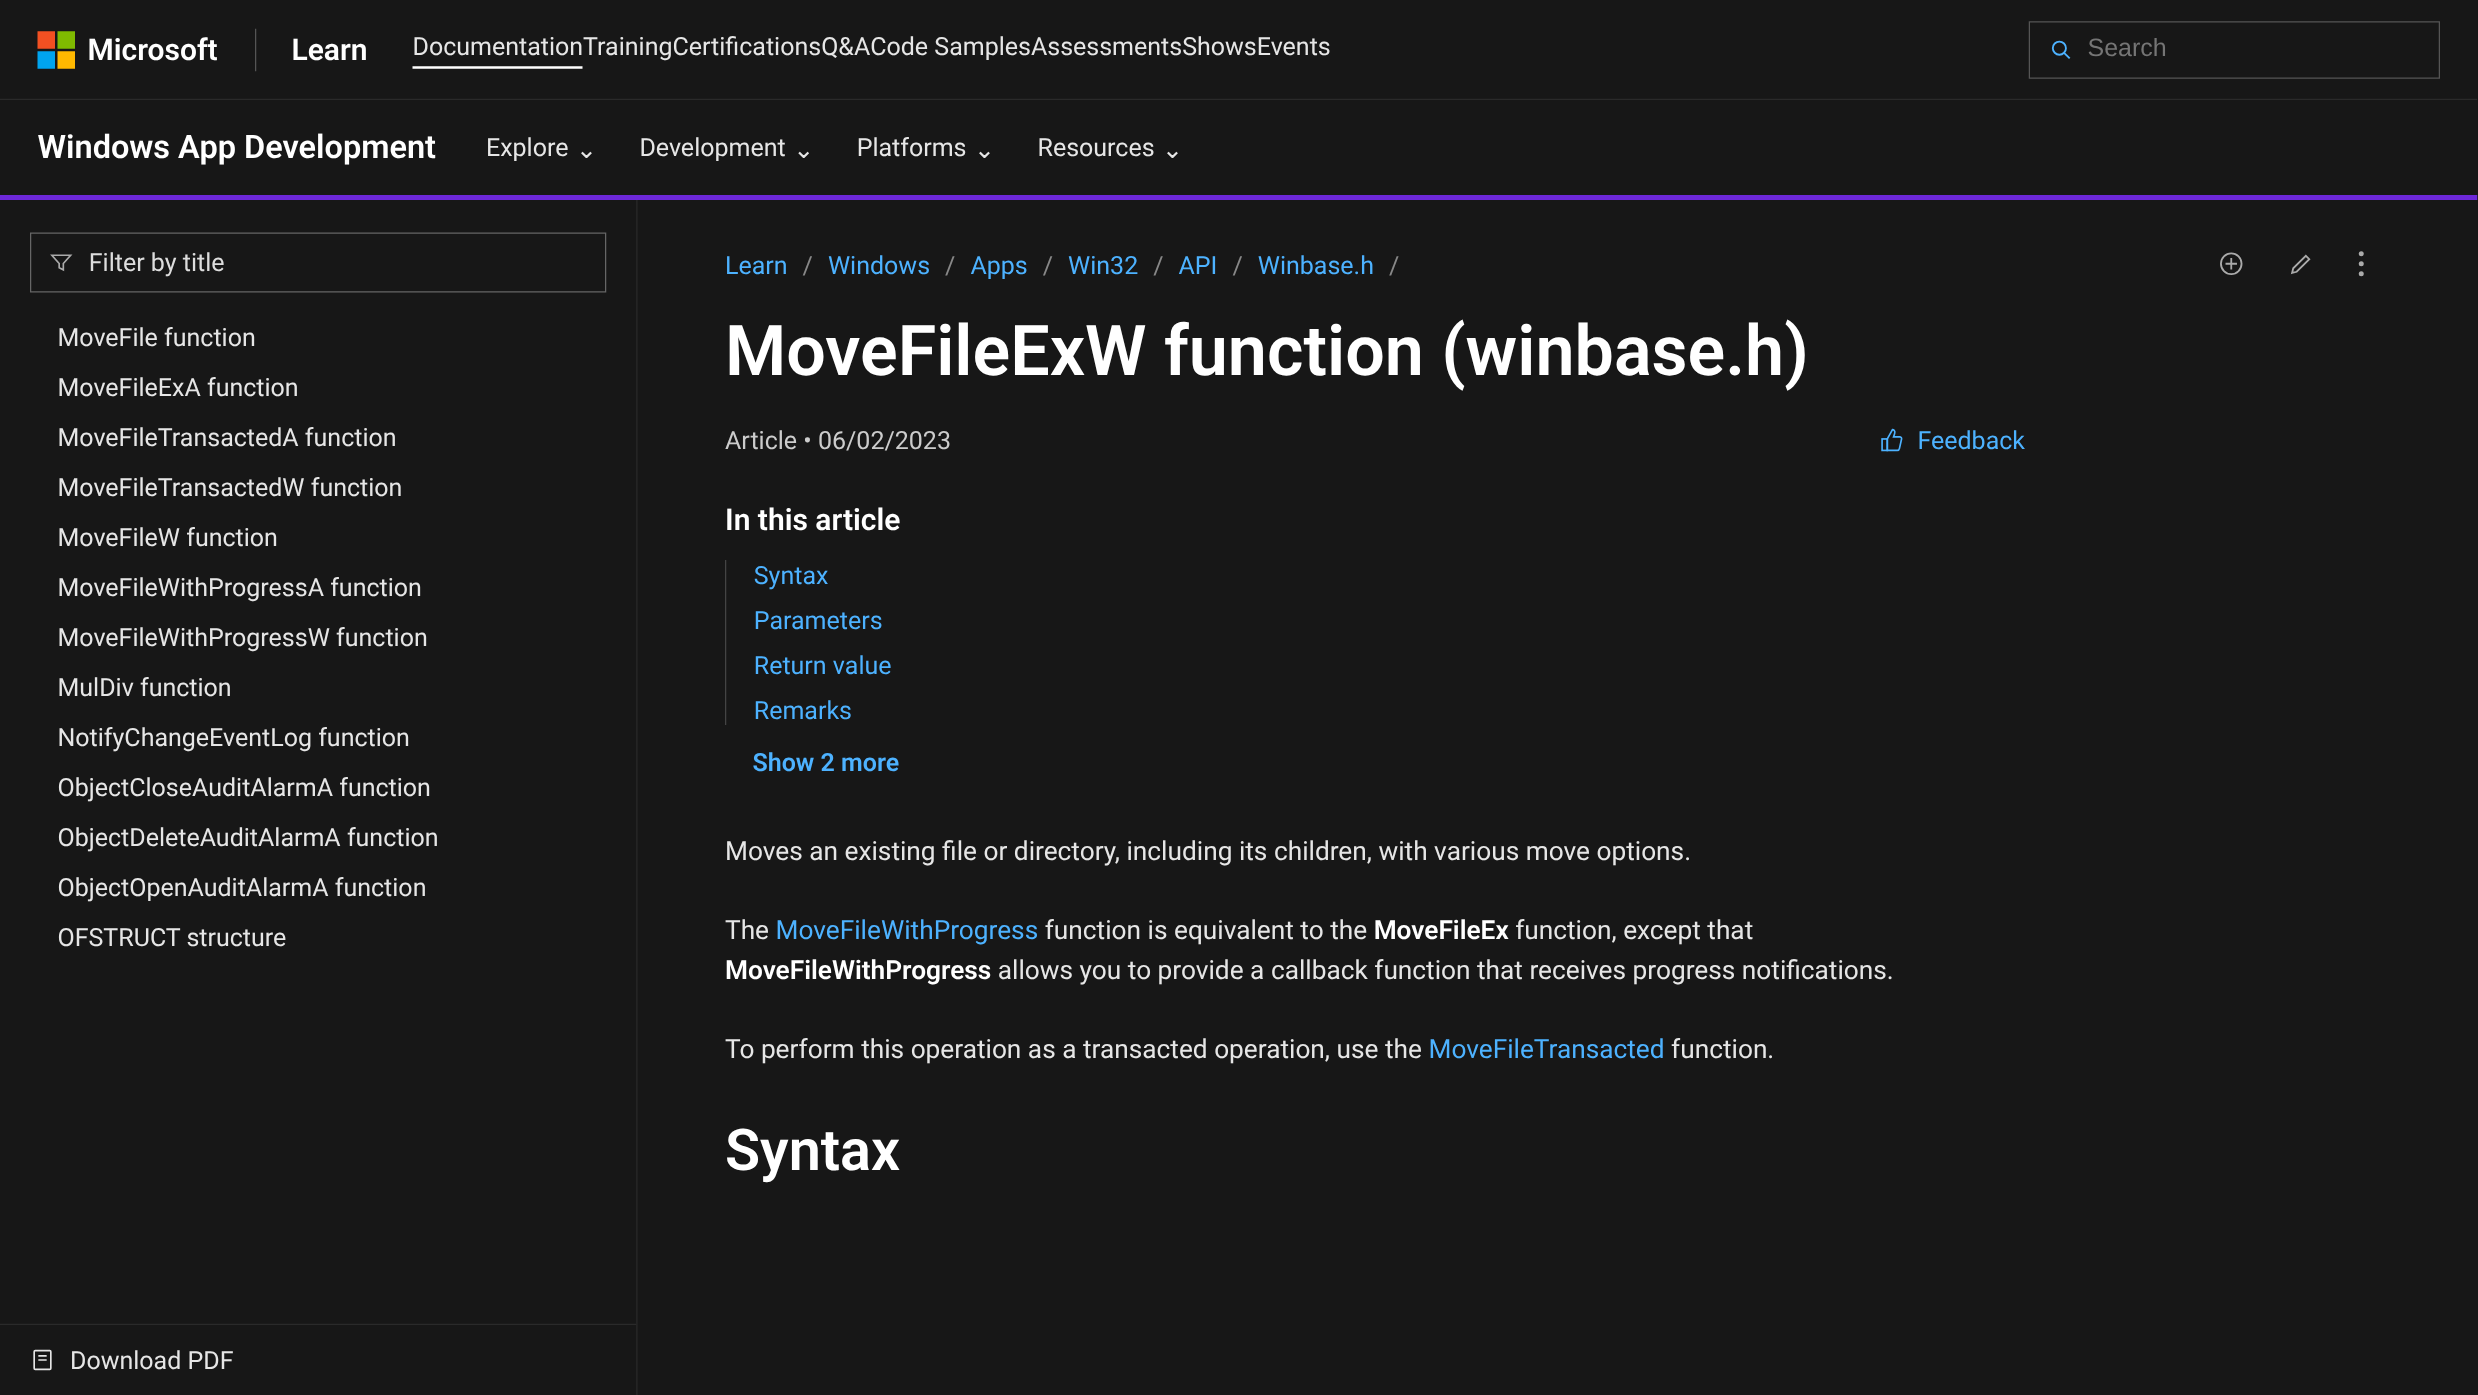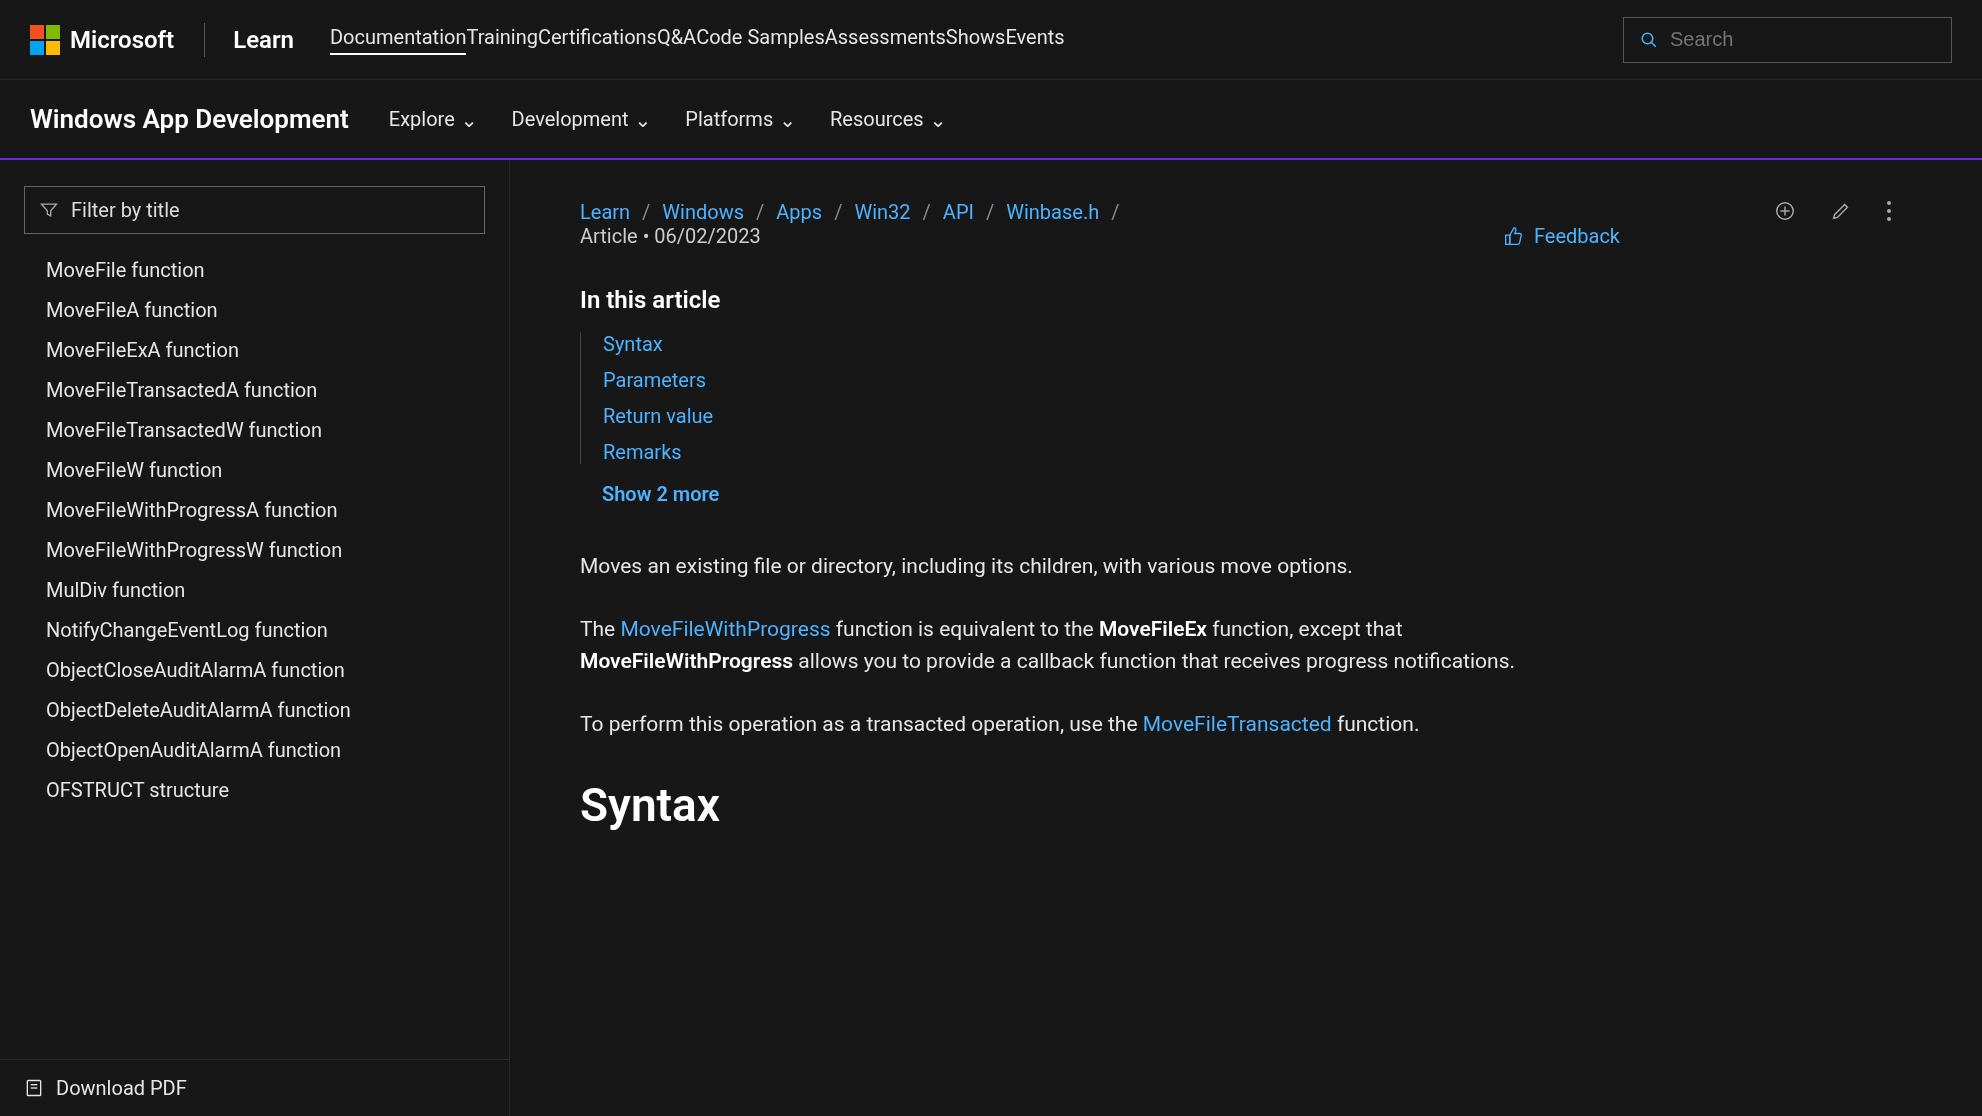--- a/index.html
+++ b/index.html
@@ -27,21 +27,21 @@
   .logo-text { font-size: 24px; font-weight: 600; color:#fff; }
   .topbar .divider { width:1px; height:34px; background:#555; margin:0 28px 0 0; }
   .topbar .brand-learn { font-size: 24px; font-weight:600; color:#fff; margin-right: 36px; }
   .topnav { display:flex; }
   .topnav a { color:#e6e6e6; font-size: 20px; text-decoration:none; padding-bottom:4px; }
   .topnav a.active { border-bottom: 2px solid #fff; }
   .searchbox { margin-left:auto; display:flex; align-items:center; gap:12px; border:1px solid #555; padding:8px 16px; min-width:260px; height:46px; }
   .searchbox svg { width:18px; height:18px; }
   .searchbox input { background:transparent; border:0; color:#ccc; font-size:20px; outline:none; flex:1; }
   
-  .subbar { display:flex; align-items:center; gap: 34px; height: 80px; padding: 0 30px; border-bottom:2px solid #6d28d9; }
+  .subbar { display:flex; align-items:center; gap: 34px; height: 80px; padding: 0 30px; border-bottom:4px solid #6d28d9; }
   .subbar-title { font-size: 26px; font-weight:600; color:#fff; margin-right: 6px; }
   .subnav-item { font-size: 20px; color:#e6e6e6; display:flex; align-items:center; gap:6px; cursor:pointer; }
   .chev { display:inline-block; transform: translateY(1px); }
   
   .body { display:flex; height: calc(1116px - 160px); }
   .sidebar { width: 510px; display:flex; flex-direction:column; border-right:1px solid #2a2a2a; }
   .filterbox { margin: 26px 24px 12px; border:1px solid #666; height:48px; display:flex; align-items:center; gap:12px; padding:0 14px; }
   .filterbox svg { width:20px; height:20px; }
   .filterbox span { color:#ddd; font-size:20px; }
   .navlist { flex:1; overflow-y:auto; padding: 4px 0; position:relative; }
@@ -132,21 +132,20 @@
 <div class="body">
   <aside class="sidebar">
     <div class="filterbox">
       <svg viewBox="0 0 24 24" fill="none" stroke="#aaa" stroke-width="1.6">
           <path d="M3 5h18l-7 8v6l-4-2v-4z"></path>
         </svg>
       <span>Filter by title</span>
     </div>
     <div class="navlist" id="navlist">
         <div class="nav-item">MoveFile function</div>
-        <div class="nav-item">MoveFileA function</div>
         <div class="nav-item">MoveFileExA function</div>
         <div class="nav-item">MoveFileTransactedA function</div>
         <div class="nav-item">MoveFileTransactedW function</div>
         <div class="nav-item">MoveFileW function</div>
         <div class="nav-item">MoveFileWithProgressA function</div>
         <div class="nav-item">MoveFileWithProgressW function</div>
         <div class="nav-item">MulDiv function</div>
         <div class="nav-item">NotifyChangeEventLog function</div>
         <div class="nav-item">ObjectCloseAuditAlarmA function</div>
         <div class="nav-item">ObjectDeleteAuditAlarmA function</div>
@@ -193,20 +192,21 @@
       </span>
       <span>
         <svg width="6" height="22" viewBox="0 0 6 22" fill="#aaa">
             <circle cx="3" cy="3" r="2"></circle>
             <circle cx="3" cy="11" r="2"></circle>
             <circle cx="3" cy="19" r="2"></circle>
           </svg>
       </span>
     </div>
 
+    <h1 class="page-title">MoveFileExW function (winbase.h)</h1>
 
     <div class="meta-row">
       <div class="meta-left">
         <span>Article</span>
         <span> • </span>
         <span>06/02/2023</span>
       </div>
       <div class="feedback">
         <svg width="20" height="20" viewBox="0 0 24 24" fill="none" stroke="#4db2ff" stroke-width="1.6">
             <path d="M7 22V11l5-9c1 0 3 1 2 4l-1 3h6c1 0 2 1 1.7 2l-2 9c-.2 1-1 2-2 2H7z"></path>

